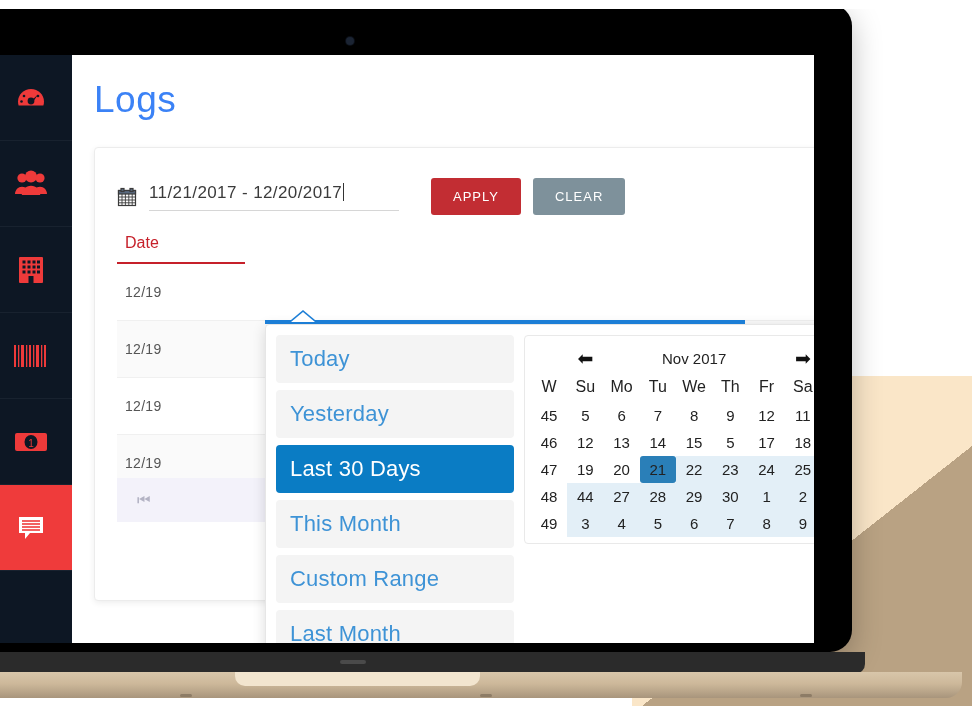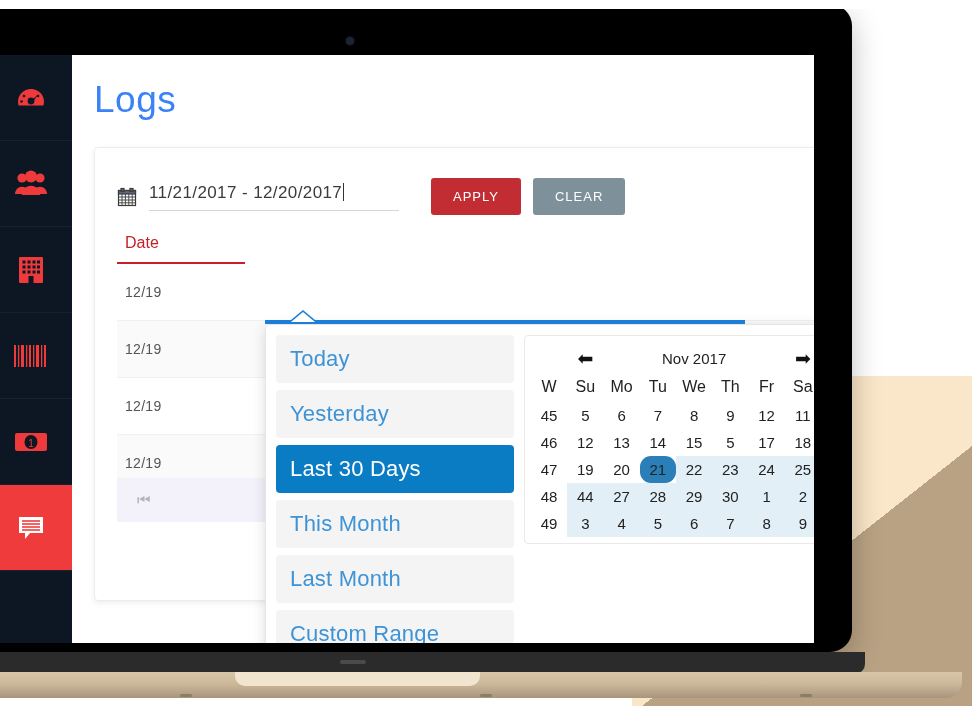--- a/index.html
+++ b/index.html
@@ -154,21 +154,21 @@
   .cal th,.cal td{
     text-align:center;font-size:15px;padding:5px 0;color:#222;font-weight:400;
     width:12.5%;
   }
   .cal .cal-head th{font-size:16px;padding-bottom:6px;}
   .cal-title{font-size:17px;color:#222;}
   .cal-nav{cursor:pointer;font-size:19px;color:#111;line-height:1;}
   .wk{color:#c0c0c0;font-size:14px;}
   .off{color:#c3c3c3;}
   .in-range{background:#e3eff7;}
-  .sel{background:#2a7fb8;color:#fff;border-radius:11px;}
+  .sel{background:#2a7fb8;color:#fff;border-radius:3px;}
 </style>
 </head>
 <body>
 
 <div class="bg-beige"></div>
 <div class="bg-beige-tri"></div>
 
 <div class="laptop">
   <div class="lid">
     <div class="lid-inner">
@@ -323,22 +323,22 @@
 
               <div class="drp-topline"></div>
               <div class="drp-arrow"></div>
               <div class="drp">
 
                 <div class="ranges">
                   <div class="range-item">Today</div>
                   <div class="range-item">Yesterday</div>
                   <div class="range-item active">Last 30 Days</div>
                   <div class="range-item">This Month</div>
+                  <div class="range-item">Custom Range</div>
                   <div class="range-item">Last Month</div>
-                  <div class="range-item">Custom Range</div>
 
                   <div class="fromto">
                     <div class="ft-col">
                       <div class="ft-label">FROM</div>
                       <input class="ft-input" value="11/21/2017" style="">
                     </div>
                     <div class="ft-col">
                       <div class="ft-label">TO</div>
                       <input class="ft-input" value="12/20/2017" style="">
                     </div>

